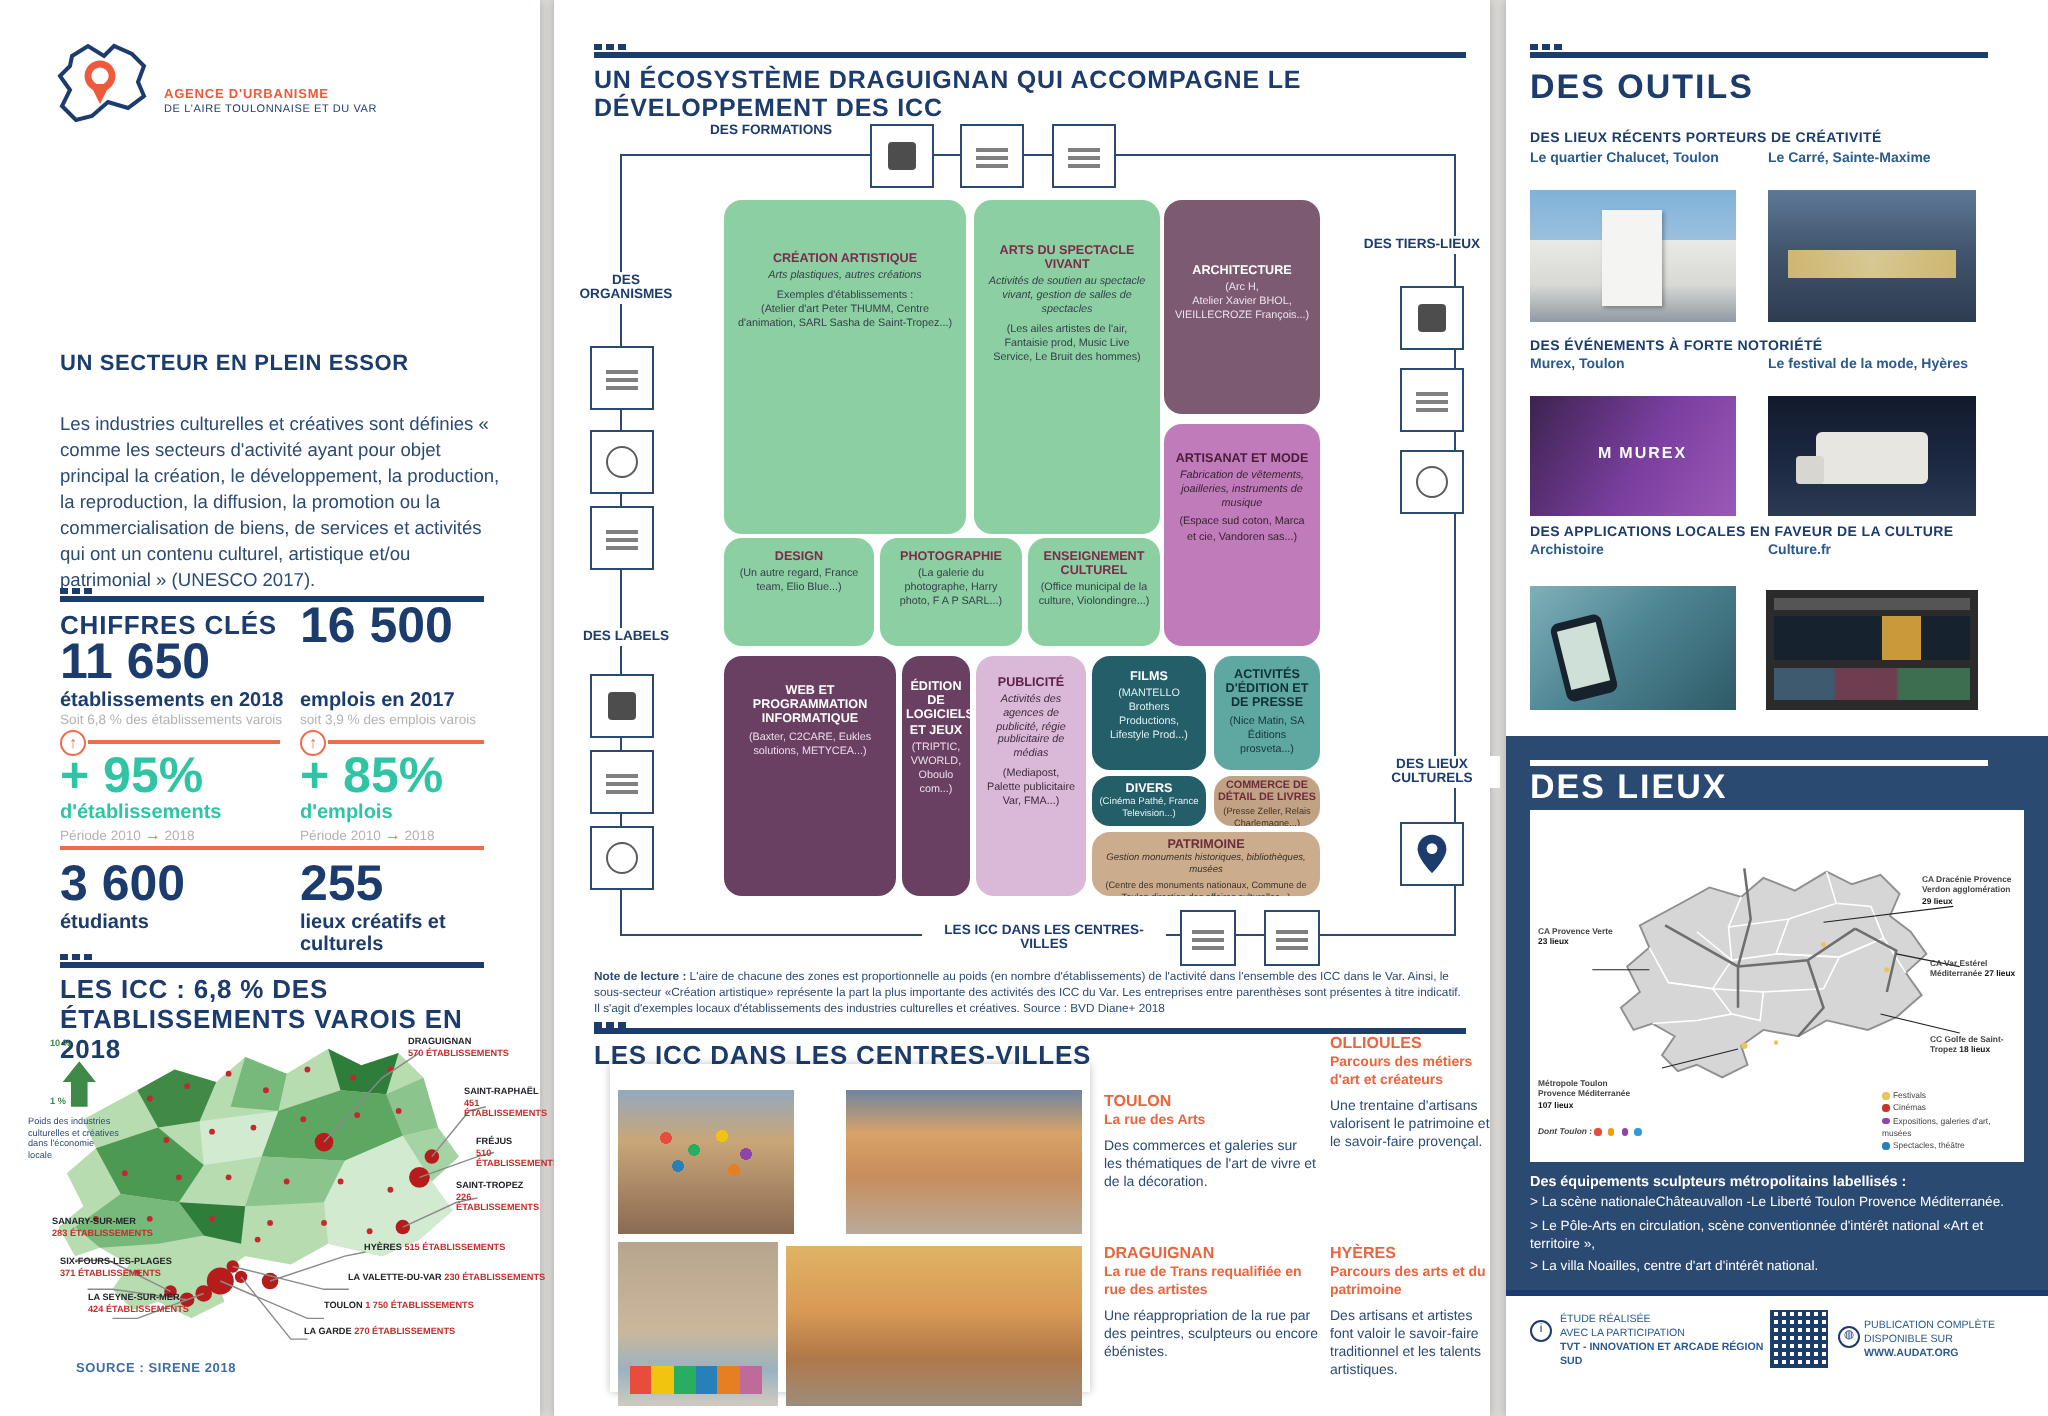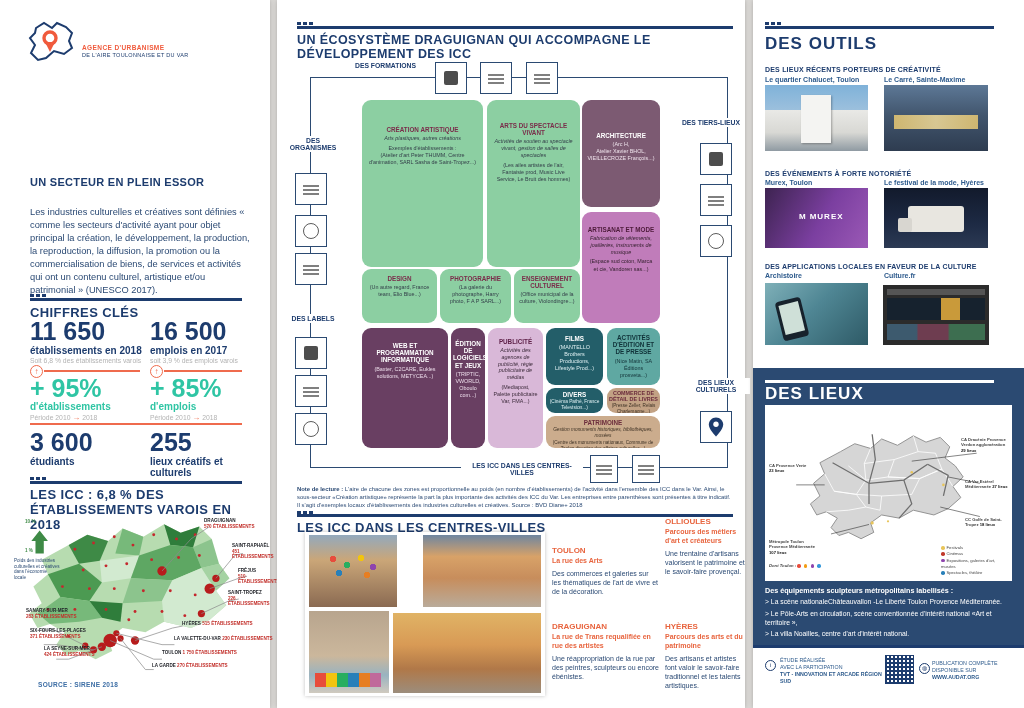--- a/index.html
+++ b/index.html
@@ -50,21 +50,21 @@
   .b-green{background:#8ccfa2;color:#34404a;}      .b-green .bt{color:#7a2c4a;}
   .b-plum{background:#7c5a72;color:#efe3ec;}       .b-plum .bt{color:#fff;}
   .b-pink{background:#c07cba;color:#372231;}       .b-pink .bt{color:#4d1b3a;}
   .b-dkplum{background:#693f62;color:#ecdcea;}     .b-dkplum .bt{color:#fff;}
   .b-ltpink{background:#d9b8d8;color:#3d2b3b;}     .b-ltpink .bt{color:#5e2148;}
   .b-dkteal{background:#235e69;color:#dff0f2;}     .b-dkteal .bt{color:#fff;}
   .b-teal{background:#5fa8a2;color:#14353a;}       .b-teal .bt{color:#0f3138;}
   .b-tan{background:#c2a284;color:#3e3225;}        .b-tan .bt{color:#6b2c3c;}
   #note{position:absolute;left:20px;top:486px;width:436px;font-size:5.9px;line-height:1.35;color:#2b4a74;}
   #note b{font-weight:bold;}
-  .photo{position:absolute;}
+  .photo{position:absolute;margin-top:10px;}
   .city-name{font-size:8px;font-weight:bold;color:#e8653f;margin-bottom:2px;}
   .city-sub{font-size:7px;font-weight:bold;color:#e8653f;line-height:1.25;margin-bottom:3px;}
   .city-body{font-size:7px;color:#2b4a74;line-height:1.3;}
   .city-block{position:absolute;width:107px;}
   
   .sub-head{position:absolute;font-size:7px;font-weight:bold;color:#1d3c6e;letter-spacing:.2px;}
   .item-label{position:absolute;font-size:7px;font-weight:bold;color:#2d5a8c;}
   #right-title{position:absolute;left:12px;top:34px;font-size:17px;font-weight:bold;color:#1d3c6e;letter-spacing:1px;}
   #lieux-panel{position:absolute;left:0;top:368px;width:271px;height:277px;background:#2b4a72;}
   #lieux-title{position:absolute;left:12px;top:384px;font-size:17px;font-weight:bold;color:#fff;letter-spacing:1px;}
@@ -100,21 +100,21 @@
   <div id="main-subtitle">UN SECTEUR EN PLEIN ESSOR</div>
   <div id="intro">Les industries culturelles et créatives sont définies « comme les secteurs d'activité ayant pour objet principal la création, le développement, la production, la reproduction, la diffusion, la promotion ou la commercialisation de biens, de services et activités qui ont un contenu culturel, artistique et/ou patrimonial » (UNESCO 2017).</div>
 
   <div class="dashes" style="left:30px;top:294px"></div>
   <div class="sec-line" style="left:30px;top:298px;width:212px"></div>
   <div class="sec-title" style="left:30px;top:305px">CHIFFRES CLÉS</div>
 
   <div class="stat-num" style="left:30px;top:317px">11 650</div>
   <div class="stat-label" style="left:30px;top:345px">établissements en 2018</div>
   <div class="stat-sub" style="left:30px;top:357px">Soit 6,8 % des établissements varois</div>
-  <div class="stat-num" style="left:150px;top:317px">16 500</div>
+  <div class="stat-num" style="left:150px;top:299px">16 500</div>
   <div class="stat-label" style="left:150px;top:345px">emplois en 2017</div>
   <div class="stat-sub" style="left:150px;top:357px">soit 3,9 % des emplois varois</div>
 
   <div class="o-circ" style="left:30px;top:365px">↑</div>
   <div class="o-line" style="left:44px;top:370px;width:96px"></div>
   <div class="o-circ" style="left:150px;top:365px">↑</div>
   <div class="o-line" style="left:164px;top:370px;width:78px"></div>
 
   <div class="stat-num teal" style="left:30px;top:374px">+ 95%</div>
   <div class="stat-label teal" style="left:30px;top:401px">d'établissements</div>

